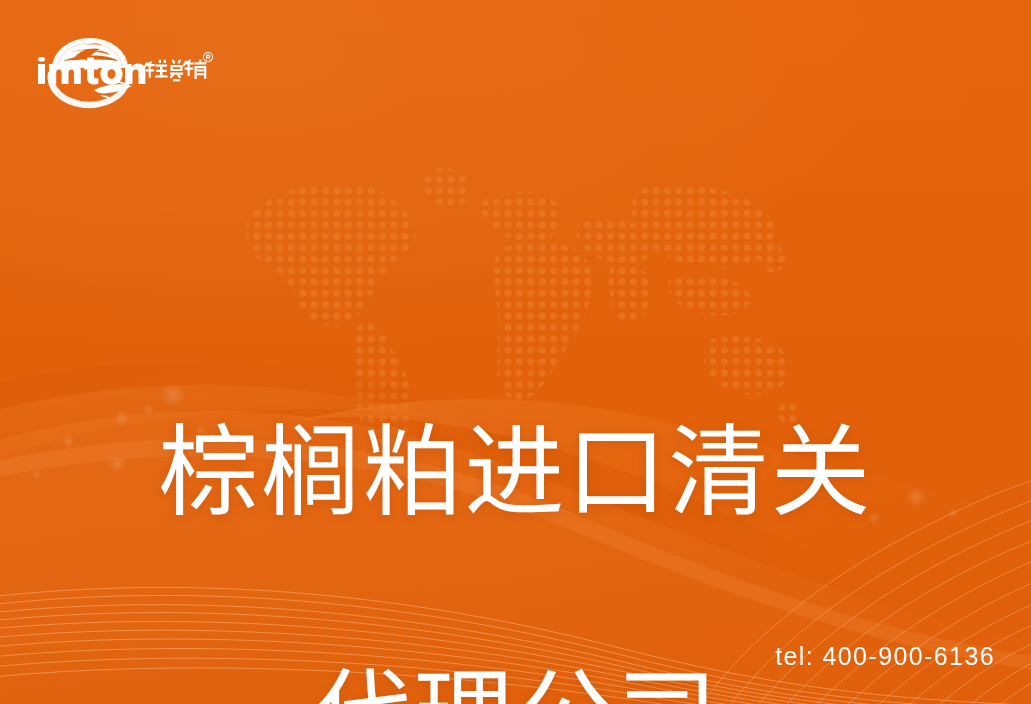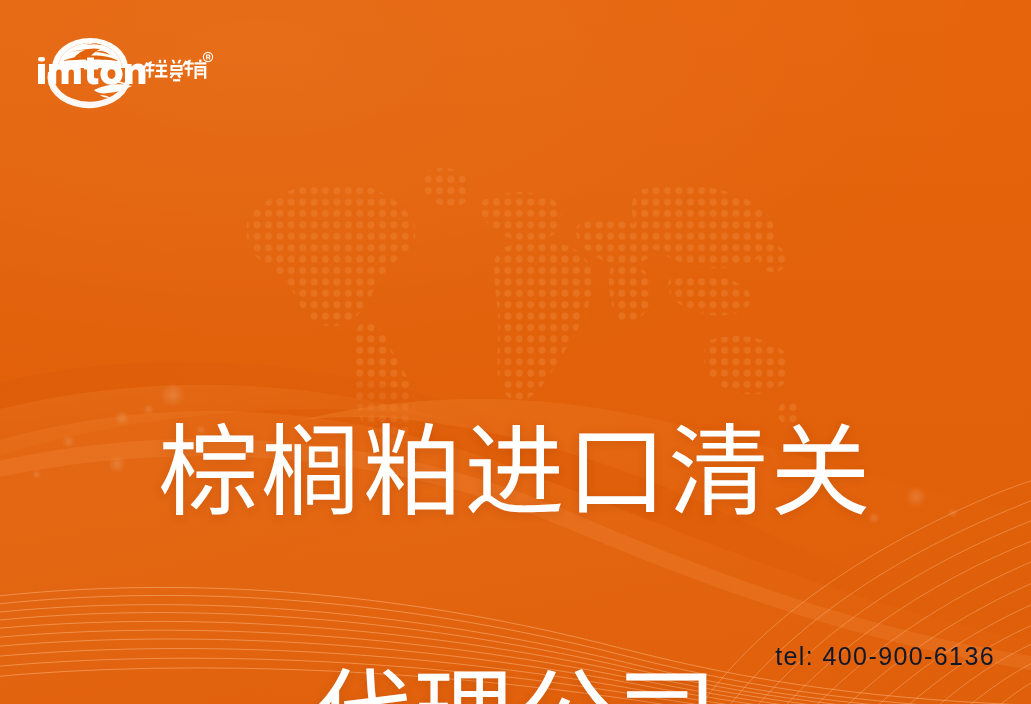--- a/index.html
+++ b/index.html
@@ -78,21 +78,21 @@
     text-shadow: 0 2px 10px rgba(120,45,0,0.18);
     white-space: pre-line;
   }
   .hl-line { display: block; }
 
   
   #tel {
     position: absolute;
     right: 36px;
     bottom: 33px;
-    color: #0f172a;
+    color: #ffffff;
     font-size: 25px;
     letter-spacing: 1.4px;
     white-space: nowrap;
   }
 </style>
 </head>
 <body>
 
 <div id="banner">
 

